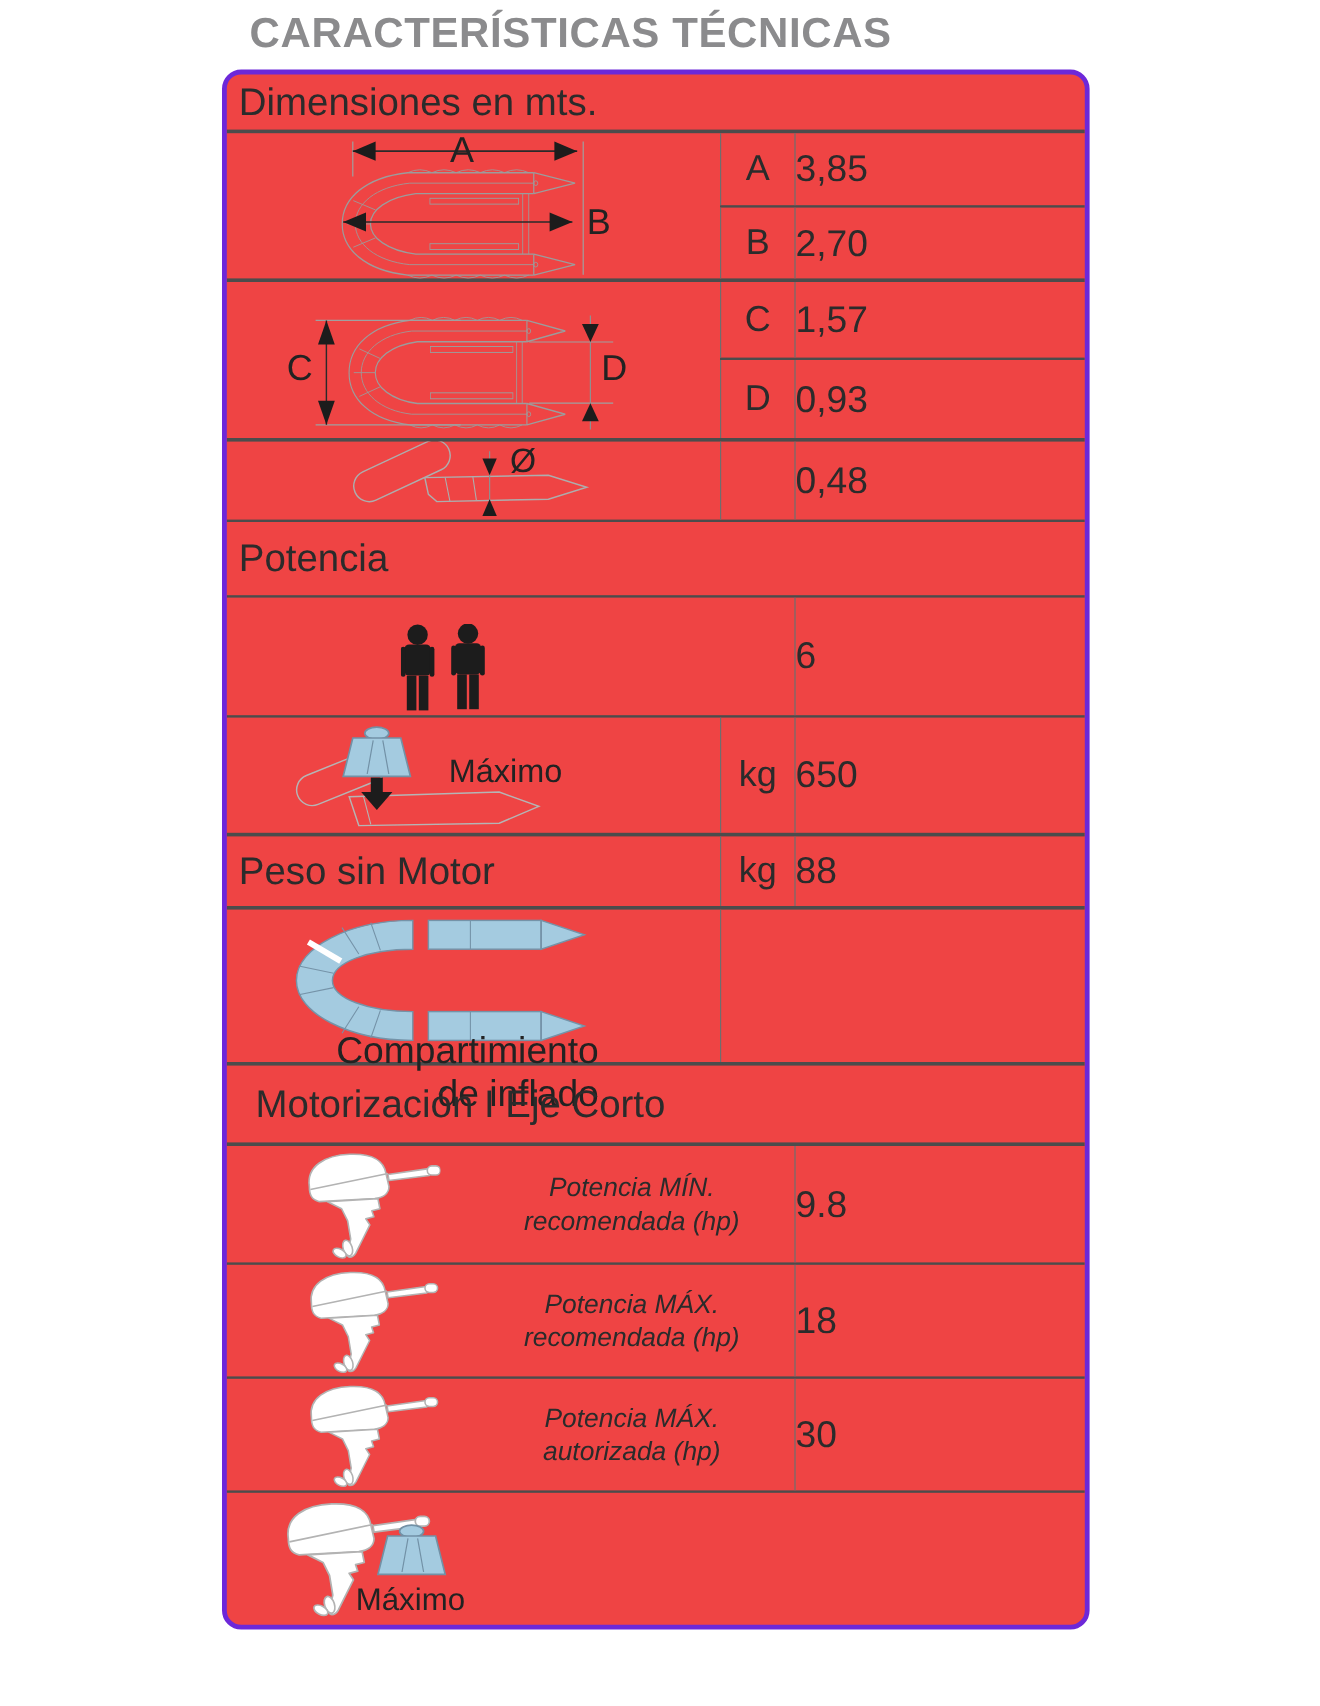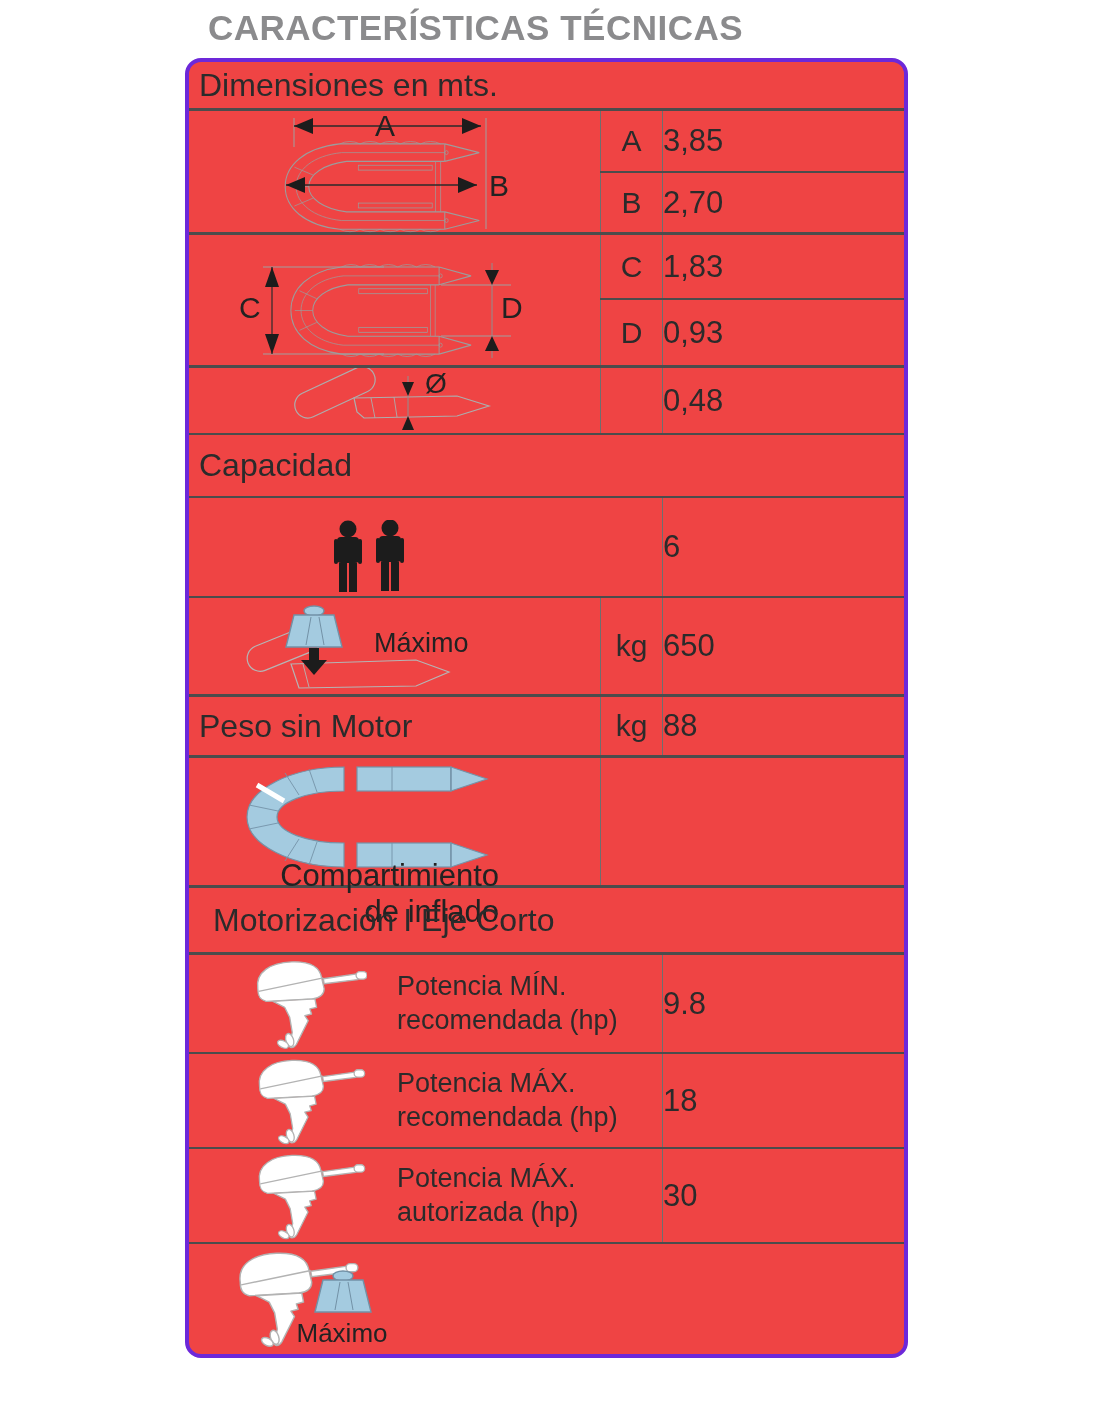--- a/index.html
+++ b/index.html
@@ -31,21 +31,21 @@
     display:flex; align-items:center; justify-content:center; font-size:30px;
   }
   .c-val {
     flex:1; box-sizing:border-box; border-left:1.5px solid #6e6e6e;
     display:flex; align-items:center; font-size:31px;
   }
   .c-main { width:411px; position:relative; display:flex; align-items:center; padding-left:10px; font-size:32px; box-sizing:border-box; }
   .dim-lab { position:absolute; font-size:30px; color:#222; }
   .motor-main { width:473px; display:flex; align-items:center; box-sizing:border-box; position:relative; }
   .motor-svg { margin-left:52px; flex:none; }
-  .pot-label { flex:1; text-align:left; font-size:27px; line-height:1.25; padding-left:30px; padding-right:6px; }
+  .pot-label { flex:1; text-align:center; font-size:22px; line-height:1.25; padding-left:30px; padding-right:6px;font-style:italic; }
   .maximo-lab { position:absolute; font-size:27px; color:#222; }
   .cap-caption { position:absolute; left:50px; width:260px; top:100px; text-align:right; font-size:31px; color:#222; }
   .pm-label { position:absolute; left:220px; top:0; width:253px; height:100%;
     display:flex; flex-direction:column; align-items:center; justify-content:center;
     font-size:27px; line-height:1.25; text-align:center; }
   svg { display:block; }
   .abs { position:absolute; }
 </style>
 </head>
 <body>
@@ -146,21 +146,21 @@
           <path d="M303,28 V50 M303,101 V123 M303,50 V101" stroke="#8f8f8f" stroke-width="1" fill="none"></path>
           <polygon points="303,50 296,35 310,35" fill="#1c1c1c"></polygon>
           <polygon points="303,101 296,116 310,116" fill="#1c1c1c"></polygon>
         </svg>
         <span class="dim-lab" style="left:50px; top:56px">C</span>
         <span class="dim-lab" style="left:312px; top:56px">D</span>
       </div>
       <div class="c-right">
         <div class="sub mid" style="height:65px">
           <div class="c-unit">C</div>
-          <div class="c-val">1,83</div>
+          <div class="c-val">1,57</div>
         </div>
         <div class="sub grow">
           <div class="c-unit">D</div>
           <div class="c-val">0,93</div>
         </div>
       </div>
     </div>
 
     <div class="r" style="height:67px">
       <div class="c-diag">
@@ -175,21 +175,21 @@
           <polygon points="219,48 213,62 225,62" fill="#1c1c1c"></polygon>
         </svg>
         <span class="dim-lab" style="left:236px; top:0px; font-size:28px">Ø</span>
       </div>
       <div class="c-unit"></div>
       <div class="c-val">0,48</div>
     </div>
 
 
     <div class="r" style="height:63px">
-      <div class="full">Capacidad</div>
+      <div class="full">Potencia</div>
     </div>
 
     <div class="r" style="height:100px">
       <div class="c-diag-wide">
         <svg class="abs" style="left:145px; top:22px" width="78" height="74" viewBox="0 0 78 74">
           <use href="#person-sym"></use>
           <use href="#person-sym" transform="translate(42,-1)"></use>
         </svg>
       </div>
       <div class="c-val">6</div>

